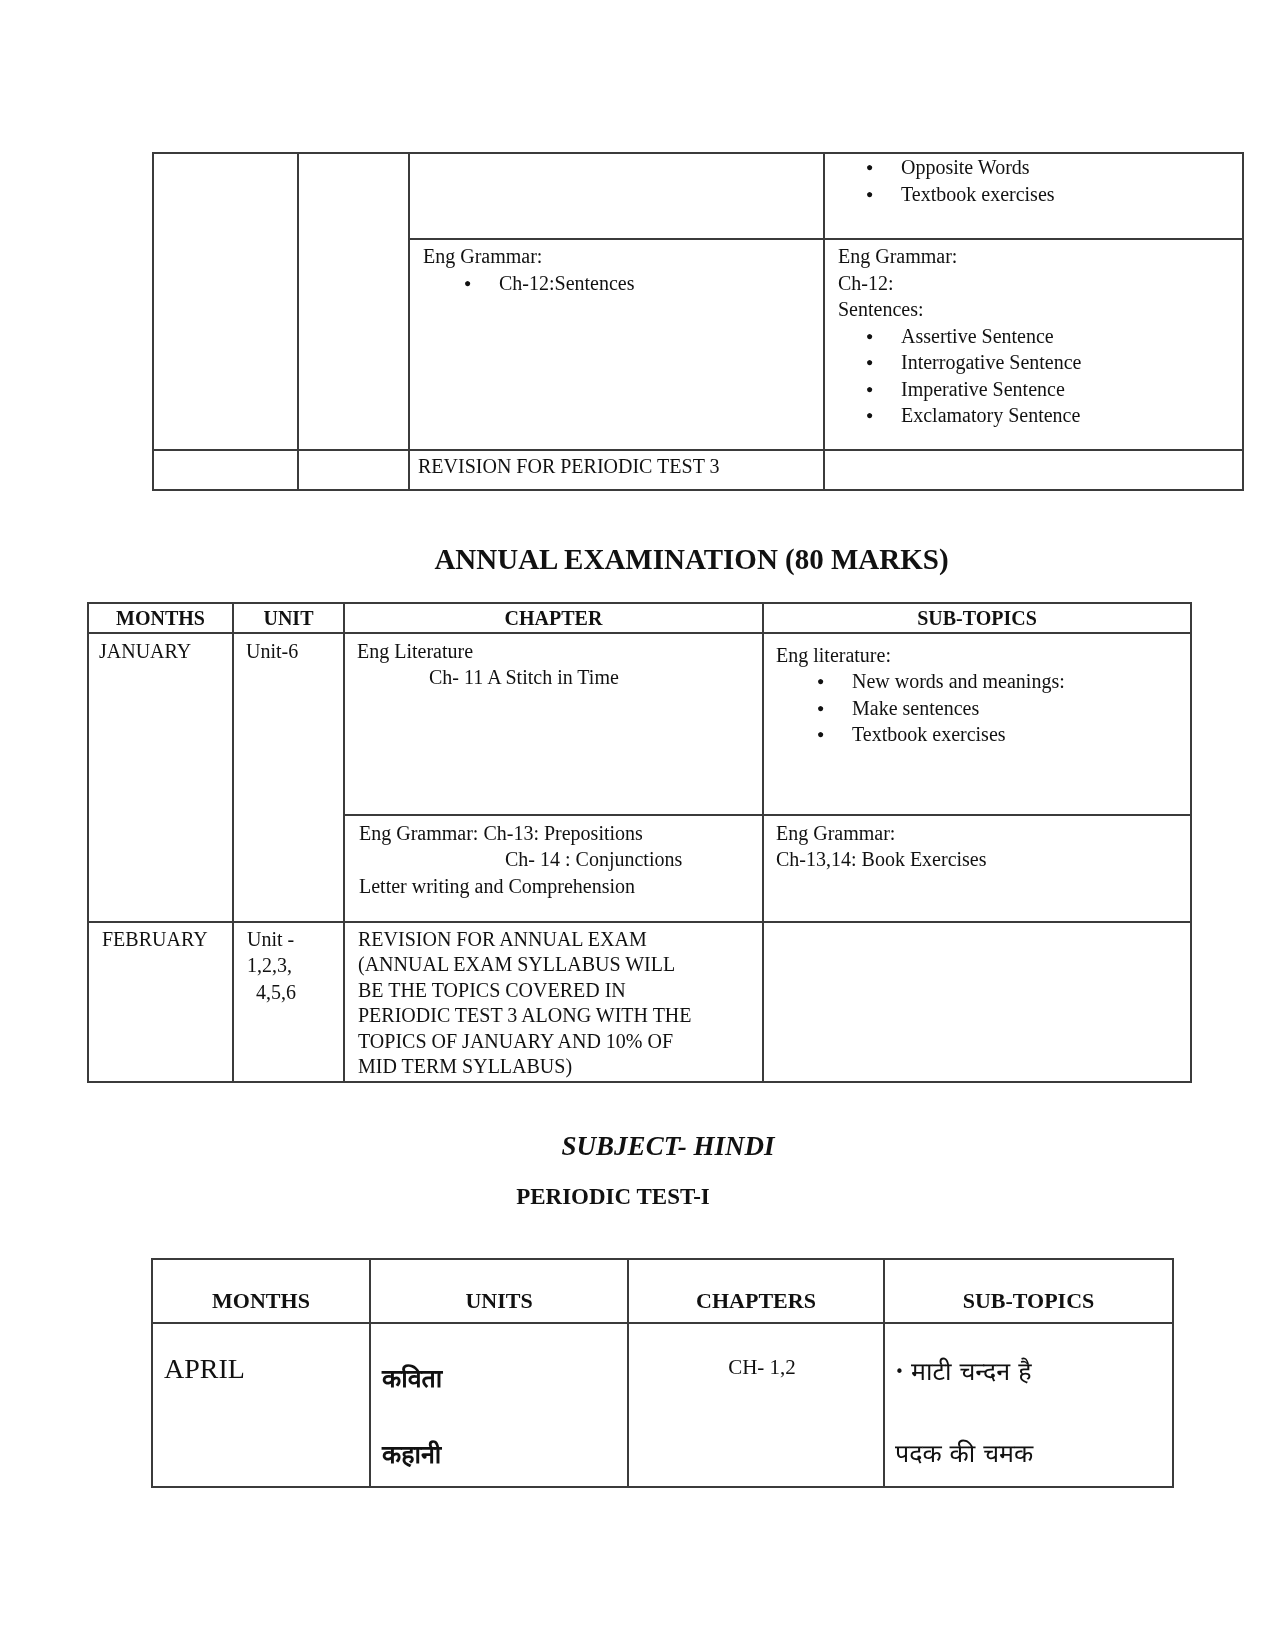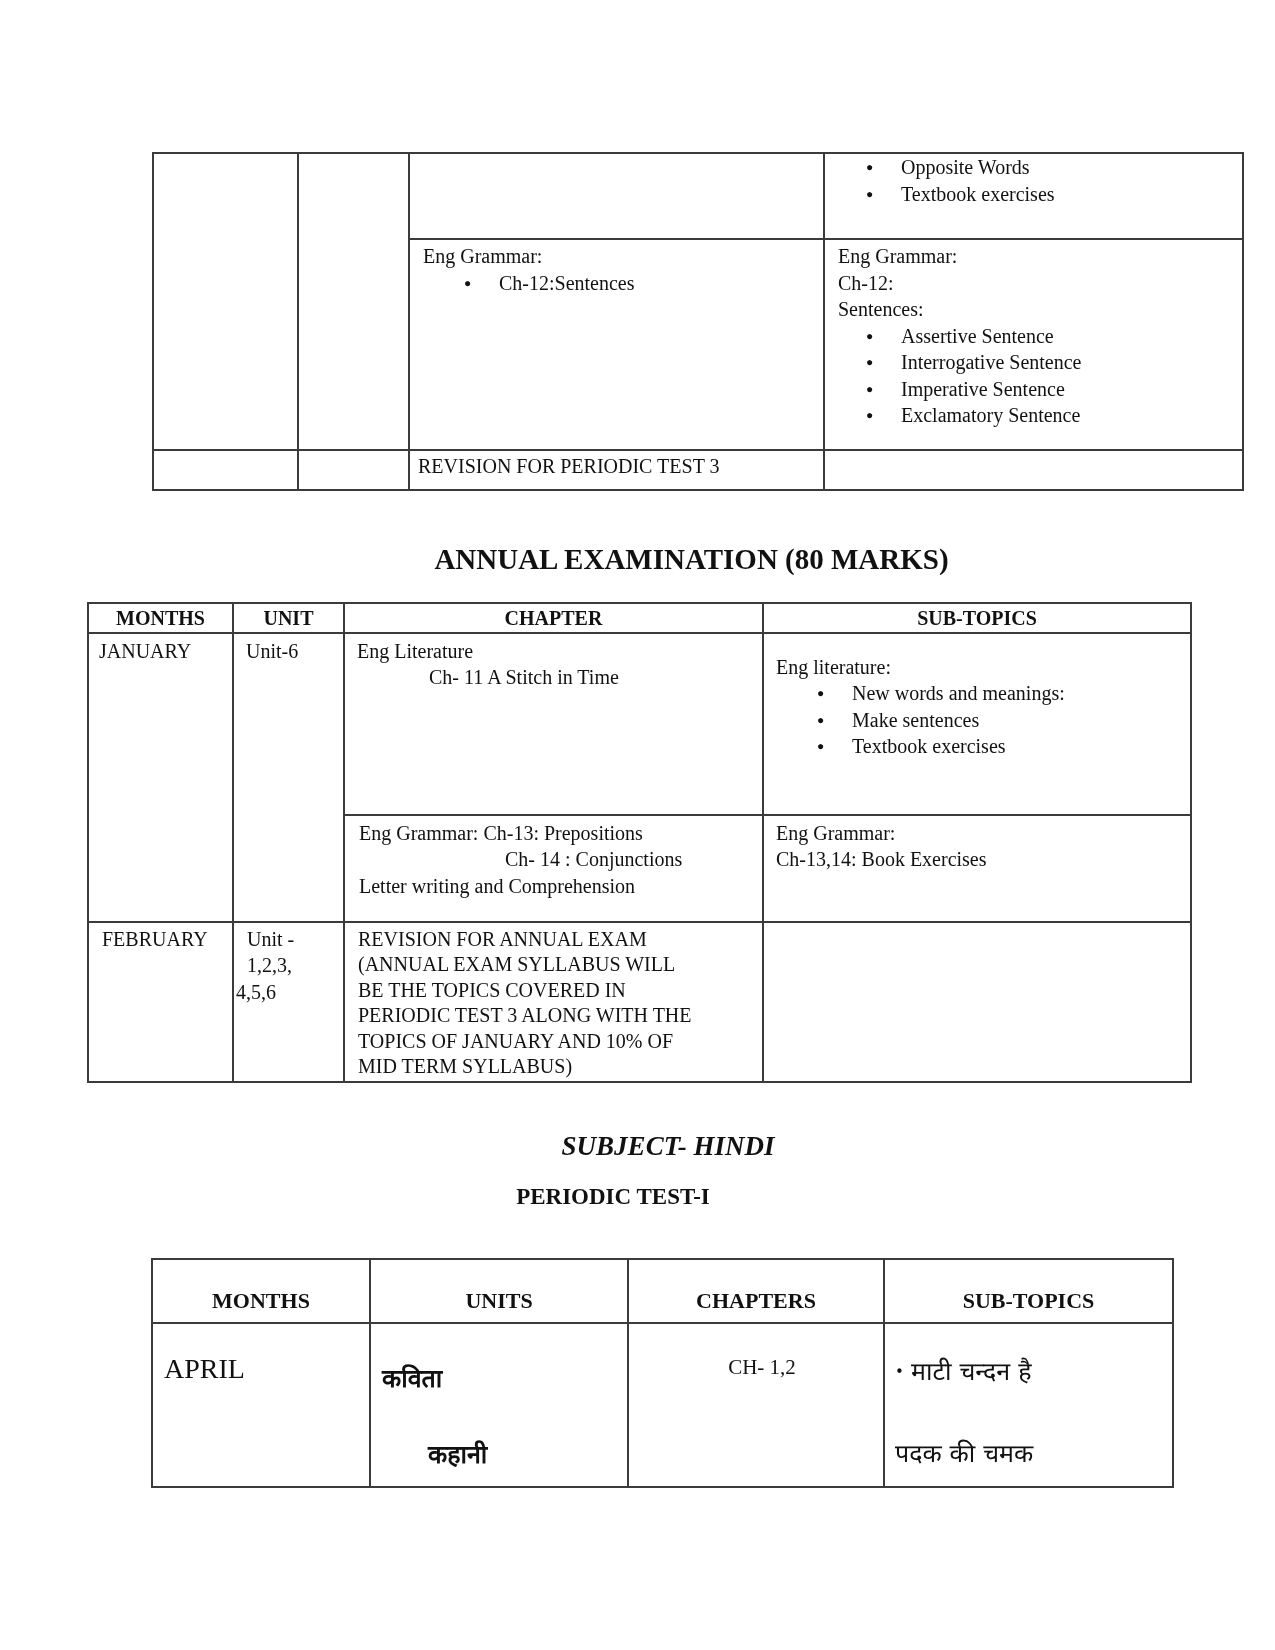--- a/index.html
+++ b/index.html
@@ -117,21 +117,21 @@
             <div style="padding:4px 0 0 10px">JANUARY</div>
           </td>
       <td rowspan="2">
             <div style="padding:4px 0 0 12px">Unit-6</div>
           </td>
       <td>
         <div style="padding:4px 0 0 12px">Eng Literature</div>
         <div class="indent72" style="padding-left:84px">Ch- 11 A Stitch in Time</div>
       </td>
       <td>
-        <div style="padding:20px 0 0 12px">Eng literature:</div>
+        <div style="padding:8px 0 0 12px">Eng literature:</div>
         <div class="bl" style="padding-left:53px">
               <span class="dot">●</span>
               <span>New words and meanings:</span>
             </div>
         <div class="bl" style="padding-left:53px">
               <span class="dot">●</span>
               <span>Make sentences</span>
             </div>
         <div class="bl" style="padding-left:53px">
               <span class="dot">●</span>
@@ -150,21 +150,21 @@
         <div style="padding-left:12px">Ch-13,14: Book Exercises</div>
       </td>
     </tr>
     <tr style="height:160px;">
       <td>
             <div style="padding:3px 0 0 13px">FEBRUARY</div>
           </td>
       <td>
         <div style="padding:3px 0 0 13px">Unit -</div>
         <div style="padding-left:13px">1,2,3,</div>
-        <div style="padding-left:2px">4,5,6</div>
+        <div style="padding-left:22px">4,5,6</div>
       </td>
       <td id="feb-chapter">
         <div style="padding:4px 0 0 13px">REVISION FOR ANNUAL EXAM</div>
         <div style="padding-left:13px">(ANNUAL EXAM SYLLABUS WILL</div>
         <div style="padding-left:13px">BE THE TOPICS COVERED IN</div>
         <div style="padding-left:13px">PERIODIC TEST 3 ALONG WITH THE</div>
         <div style="padding-left:13px">TOPICS OF JANUARY AND 10% OF</div>
         <div style="padding-left:13px">MID TERM SYLLABUS)</div>
       </td>
       <td></td>
@@ -188,21 +188,21 @@
       <td class="hdrcell">UNITS</td>
       <td class="hdrcell">CHAPTERS</td>
       <td class="hdrcell">SUB-TOPICS</td>
     </tr>
     <tr style="height:164px;">
       <td>
             <div style="padding:32px 0 0 11px; font-size:28px;">APRIL</div>
           </td>
       <td>
         <div class="hindi bold" style="padding:38px 0 0 11px;">कविता</div>
-        <div class="hindi bold" style="padding-left:11px; margin-top:42px;margin-left:46px;">कहानी</div>
+        <div class="hindi bold" style="padding-left:11px; margin-top:42px;">कहानी</div>
       </td>
       <td>
             <div style="padding:30px 0 0 12px; font-size:21px;text-align:center;">CH- 1,2</div>
           </td>
       <td>
         <div class="dotline hindi" style="padding:31px 0 0 10px;">
               <span class="dot2">•</span>
               <span>माटी चन्दन है</span>
             </div>
         <div class="hindi" style="padding-left:10px; margin-top:48px;">पदक की चमक</div>

